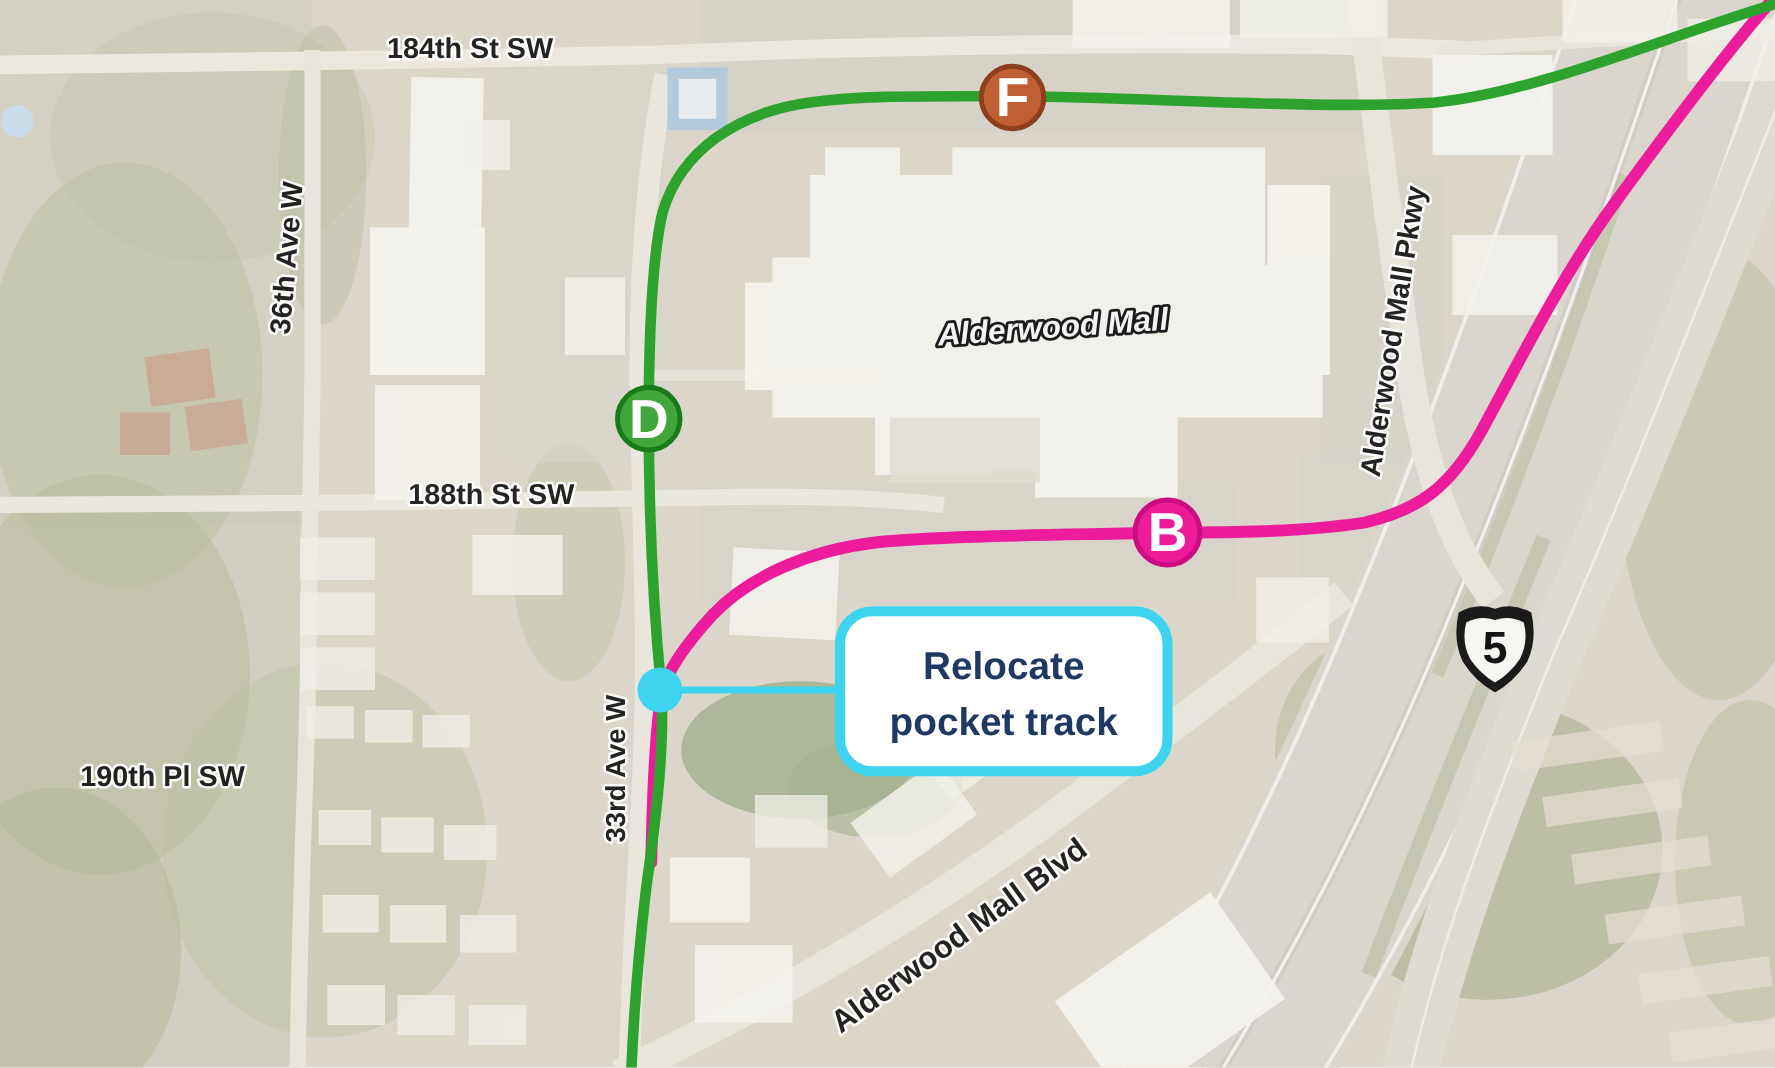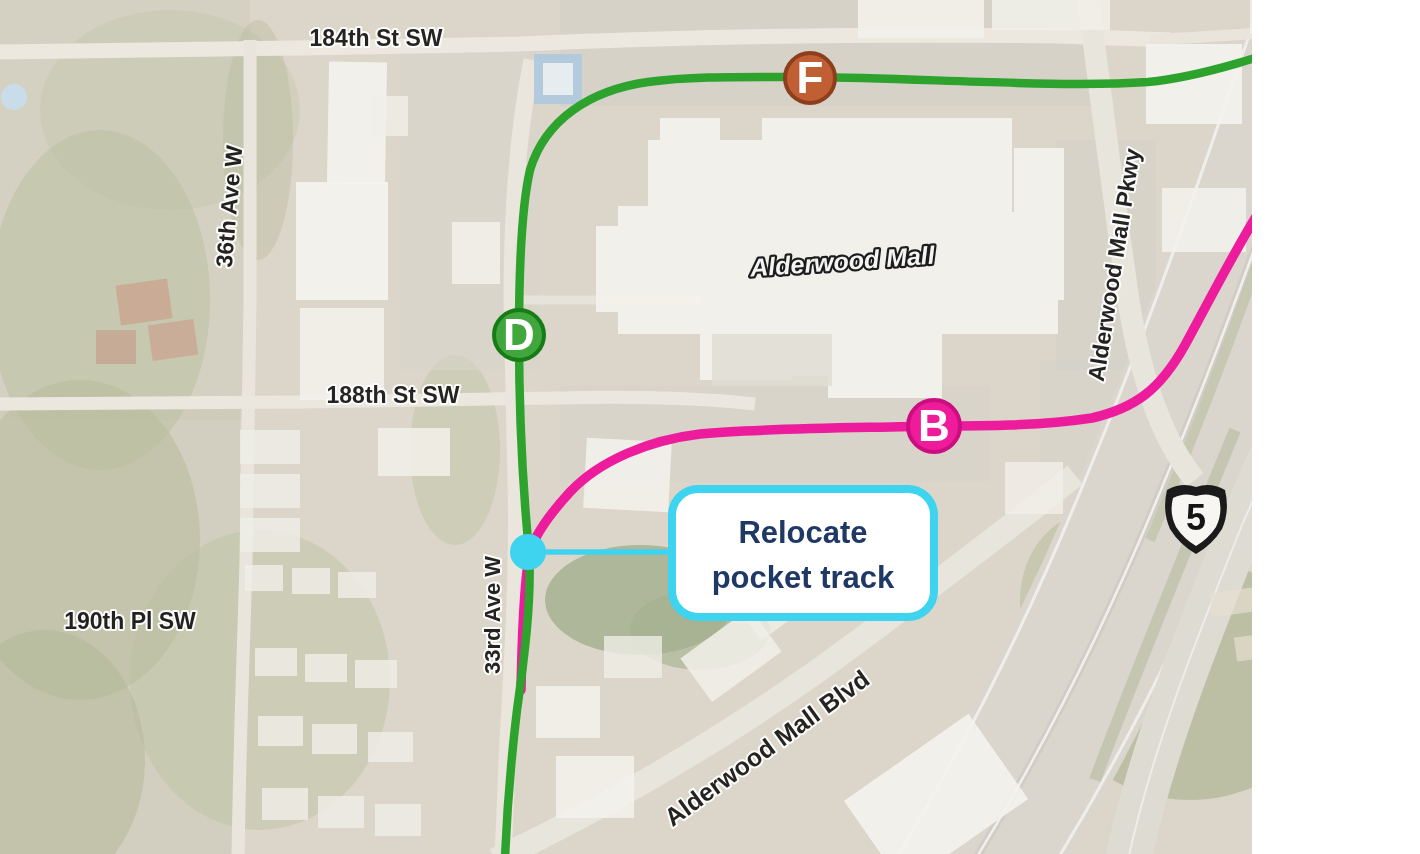--- a/index.html
+++ b/index.html
@@ -1,18 +1,18 @@
 <!DOCTYPE html>
 <html><head>
 <meta charset="utf-8">
 <style>
   html,body{margin:0;padding:0;background:#ffffff;}
   .stage{
     position:relative;
-    width:1252px;height:854px;
+    width:1420px;height:854px;
     overflow:hidden;
     font-family:"Liberation Sans", sans-serif;
   }
   svg{display:block;}
   .street-label{
     font-family:"Liberation Sans", sans-serif;
     font-weight:bold;
     fill:#141414;
     stroke:#ffffff;
     stroke-width:4px;

